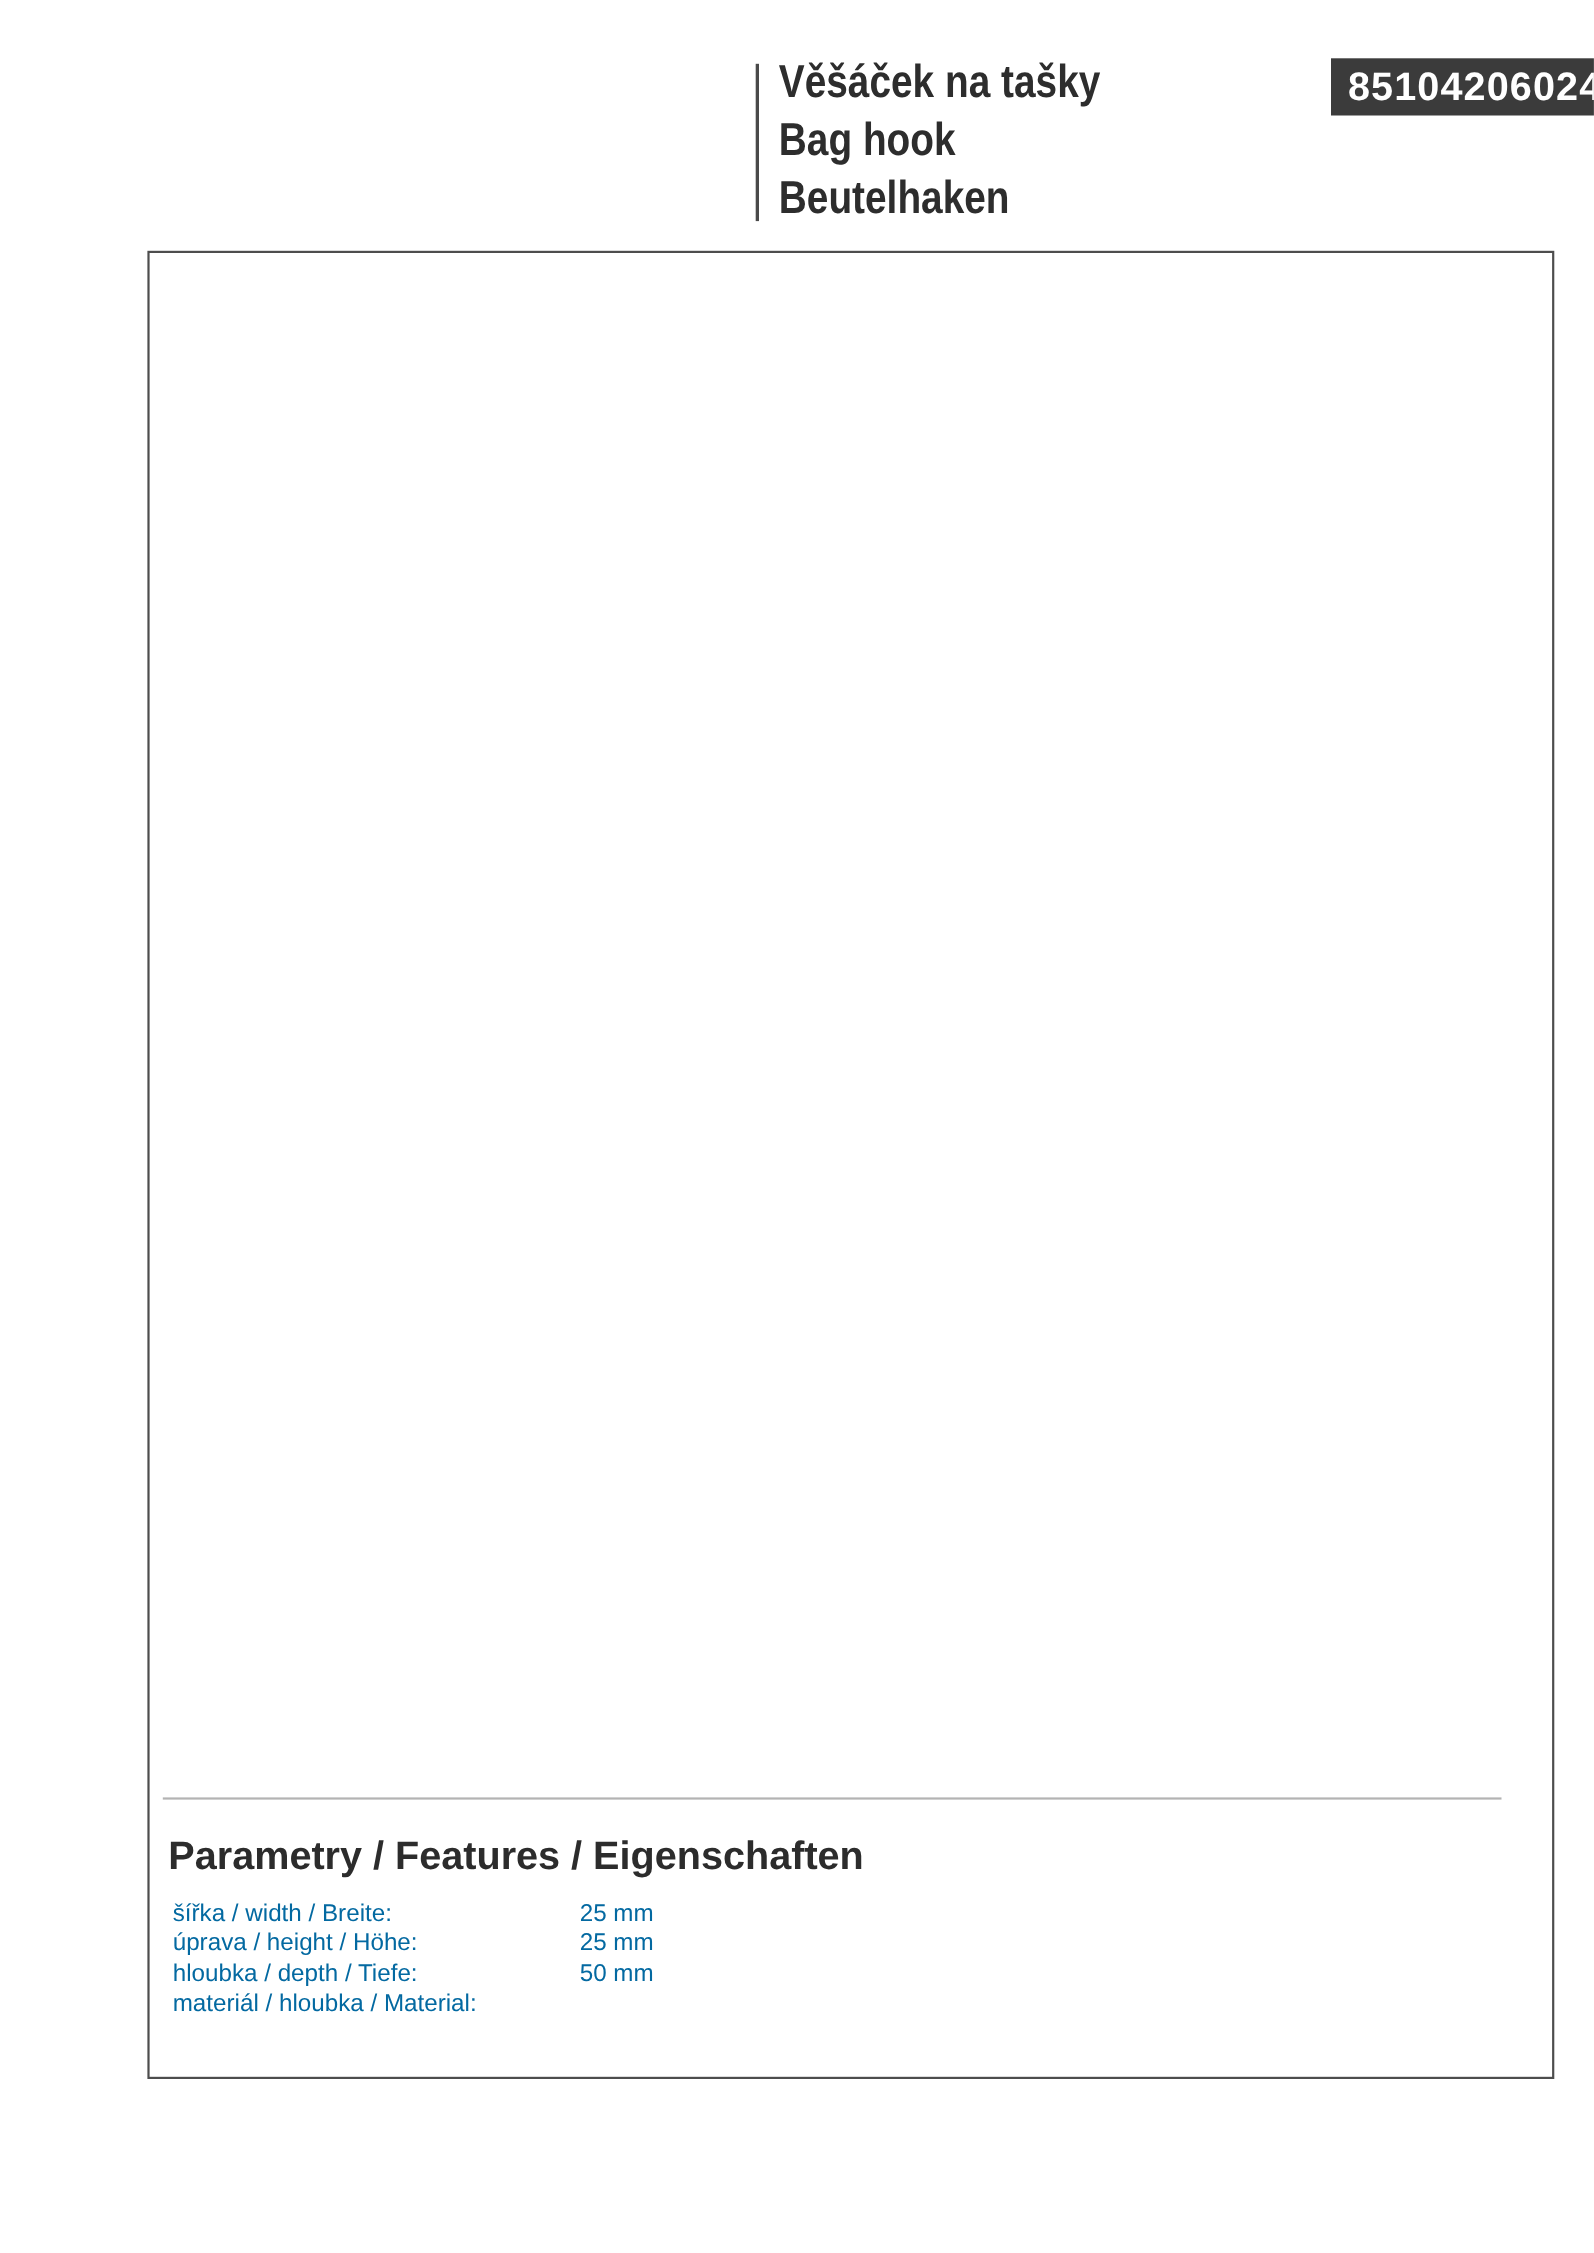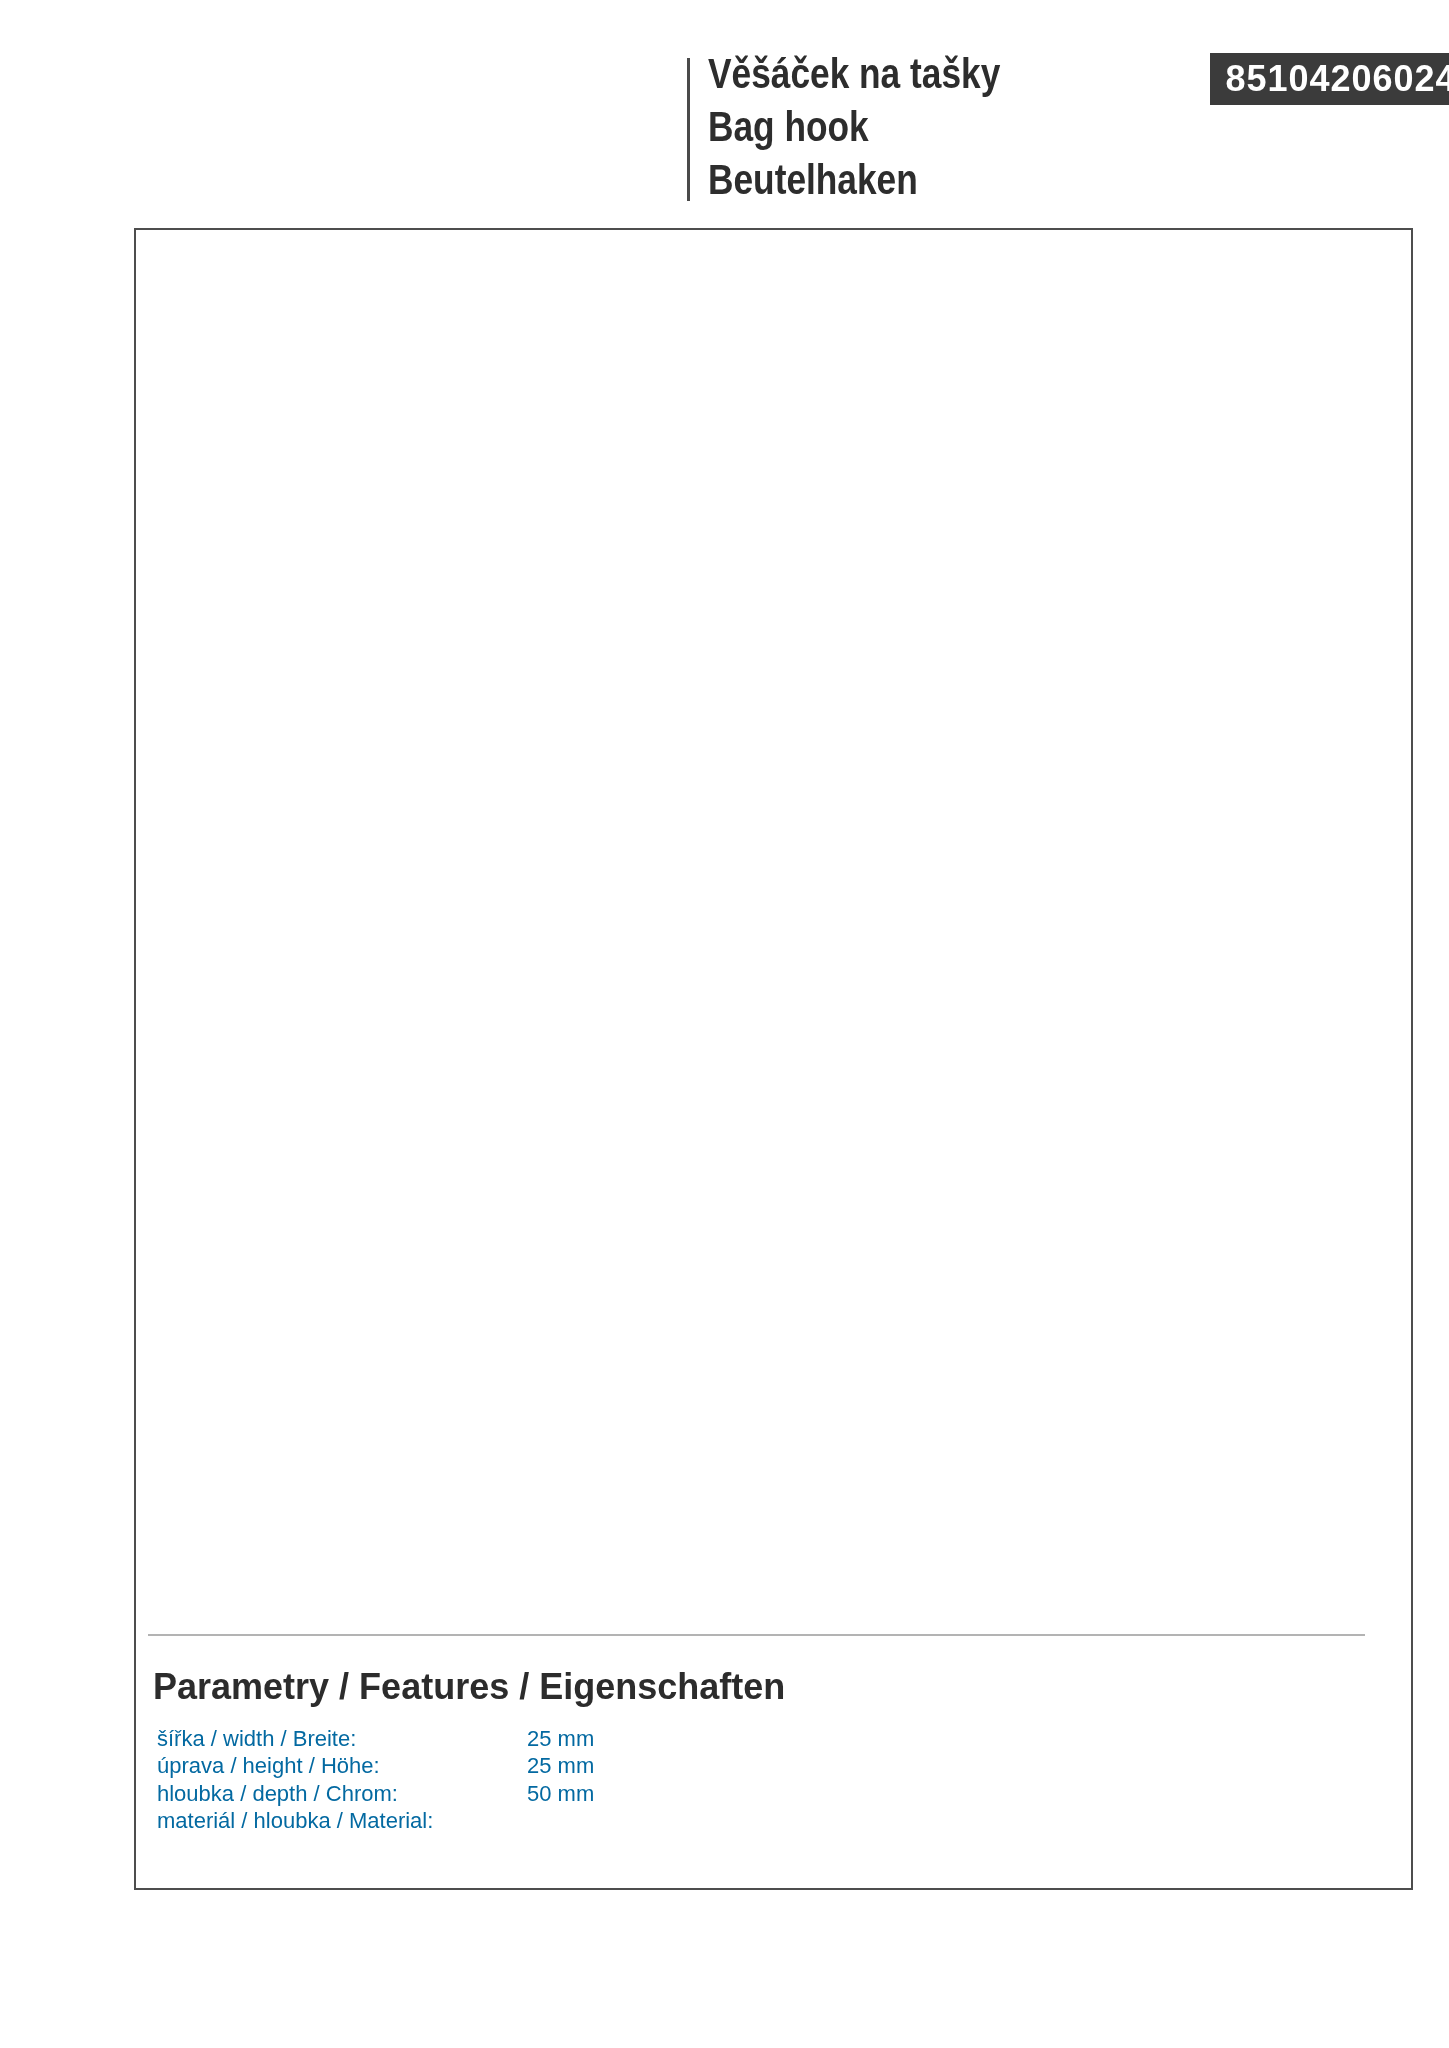--- a/index.html
+++ b/index.html
@@ -196,21 +196,21 @@
   <div class="params-table">
     <div class="param-row">
       <span class="param-label">šířka / width / Breite:</span>
       <span class="param-value">25 mm</span>
     </div>
     <div class="param-row">
       <span class="param-label">úprava / height / Höhe:</span>
       <span class="param-value">25 mm</span>
     </div>
     <div class="param-row">
-      <span class="param-label">hloubka / depth / Chrom:</span>
+      <span class="param-label">hloubka / depth / Tiefe:</span>
       <span class="param-value">50 mm</span>
     </div>
     <div class="param-row">
       <span class="param-label">materiál / hloubka / Material:</span>
     </div>
   </div>
 
 
 </div>
 

